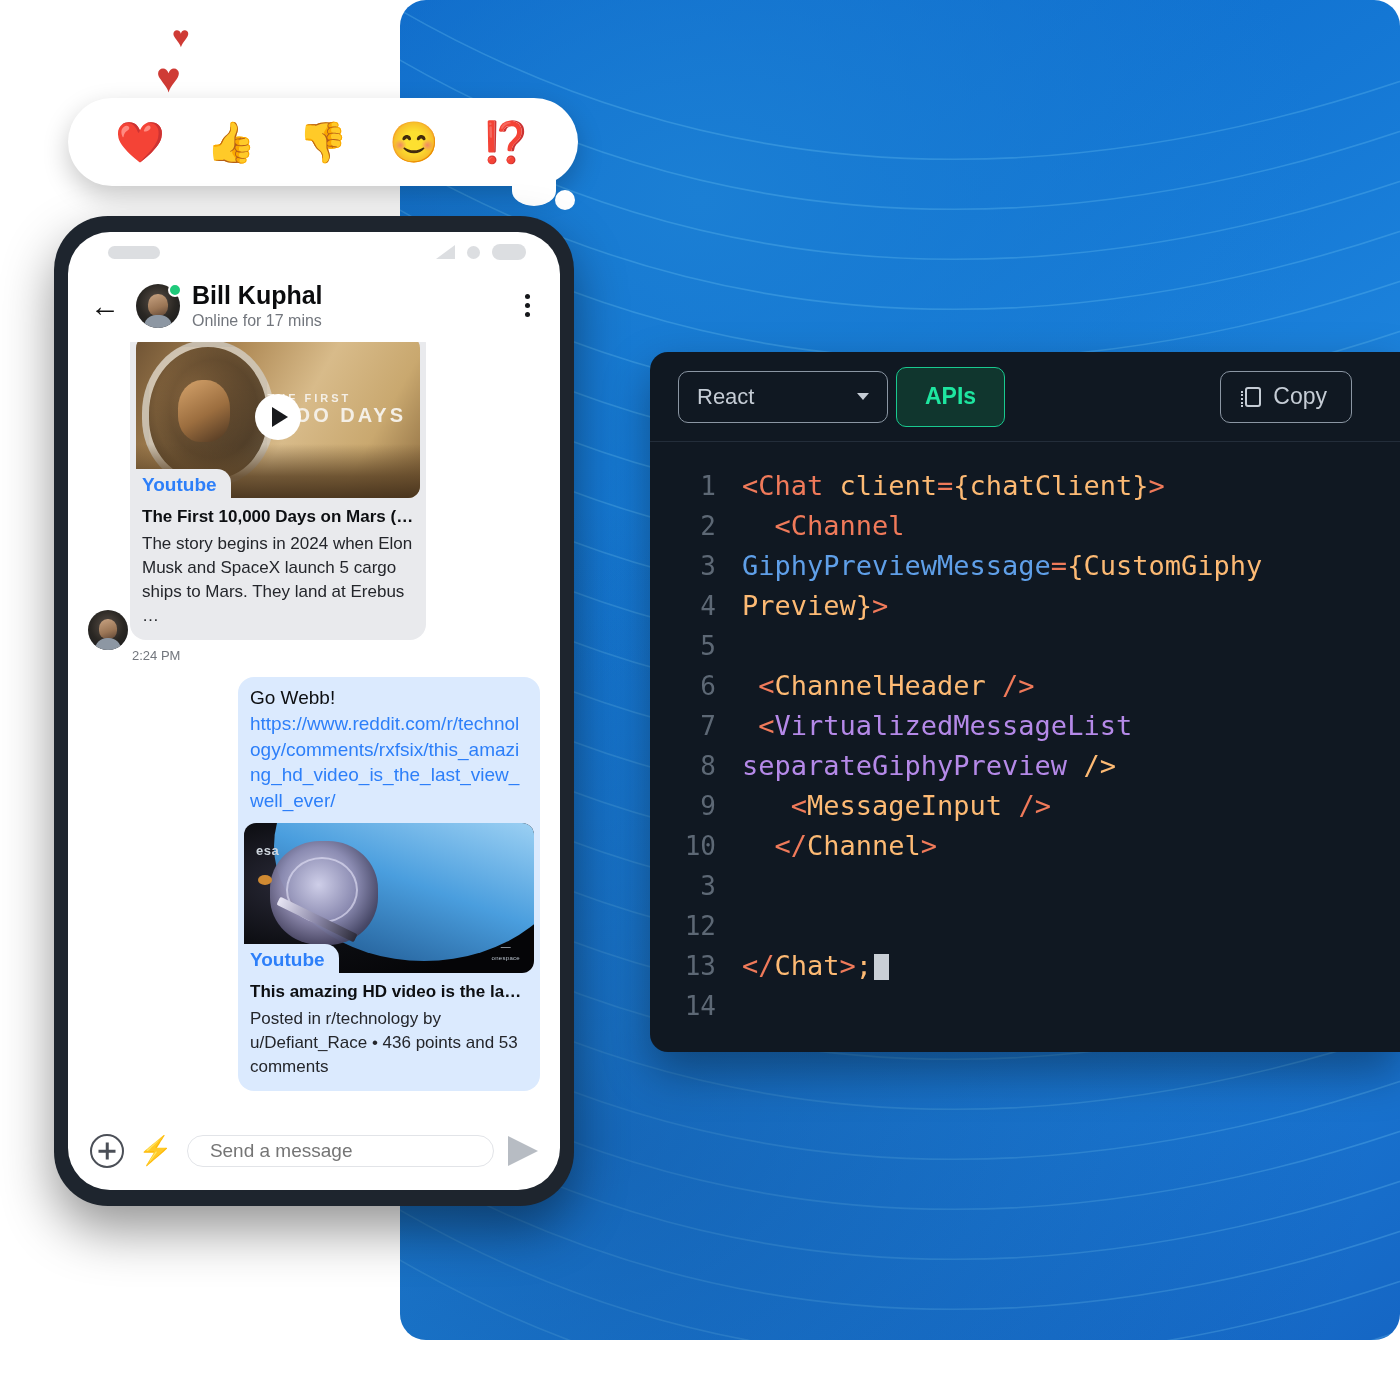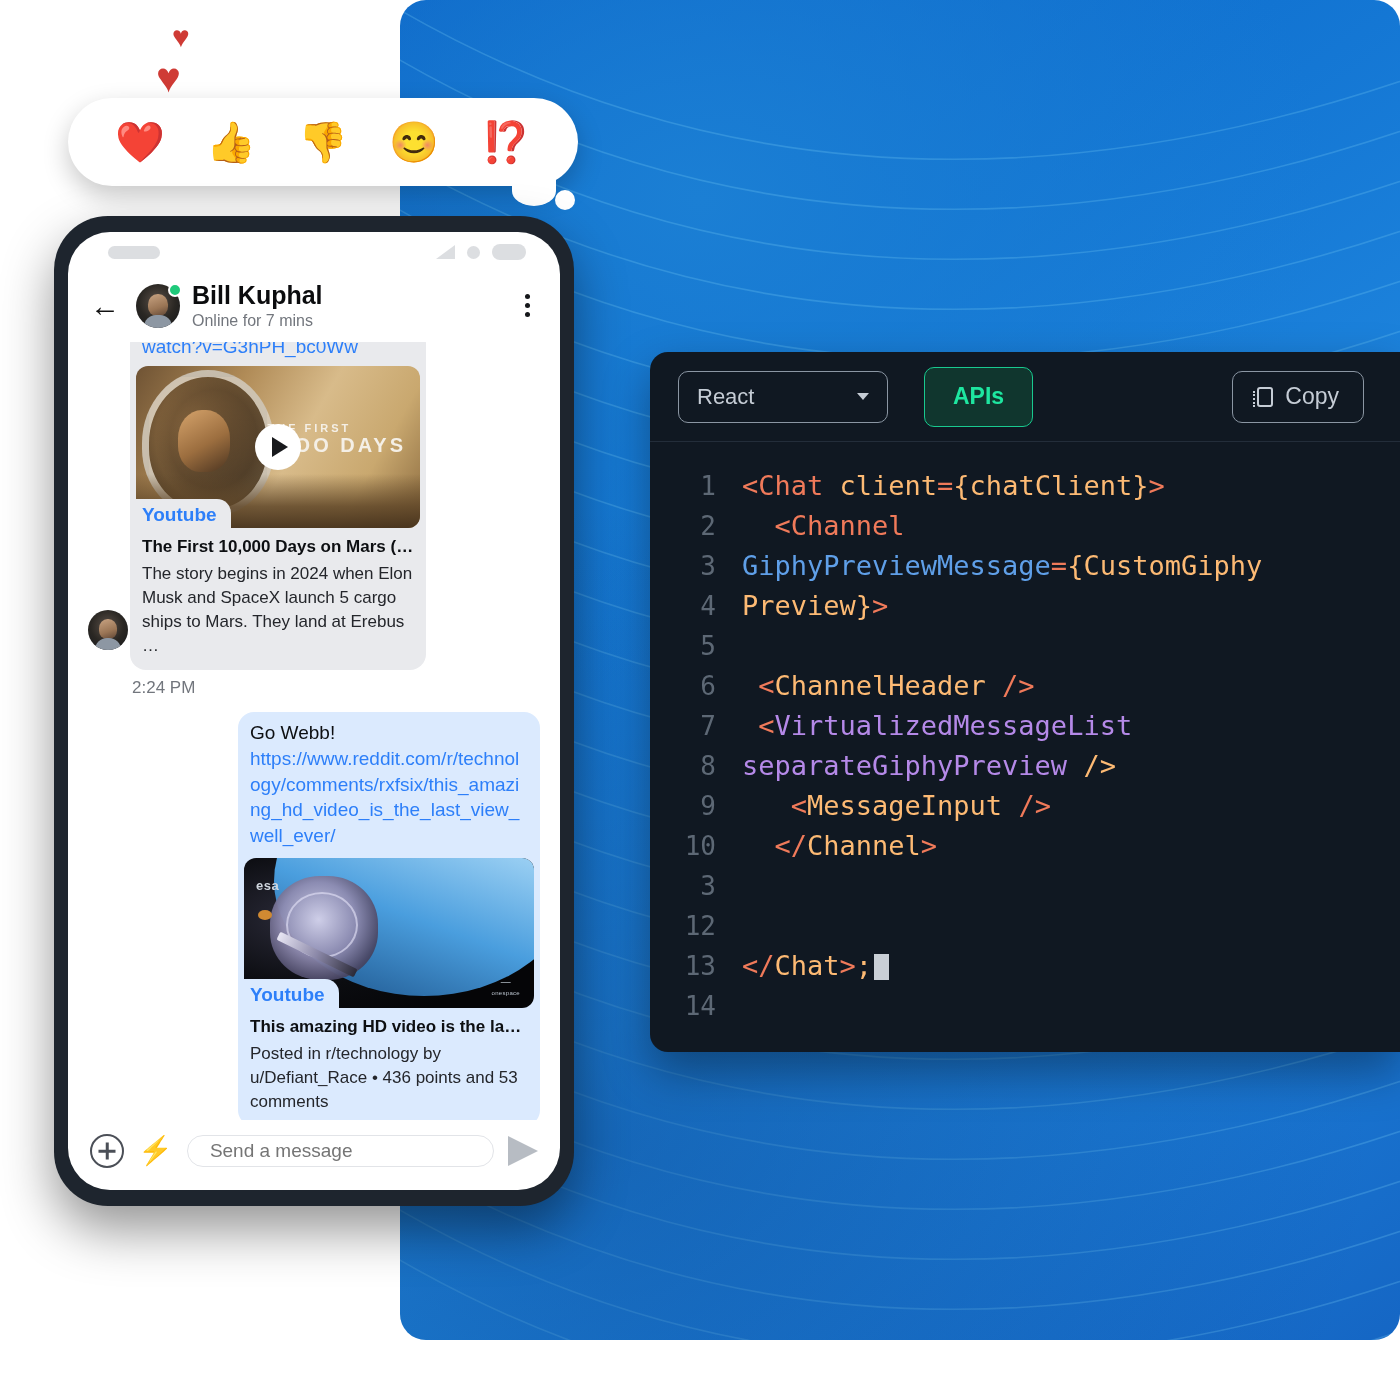--- a/index.html
+++ b/index.html
@@ -156,21 +156,21 @@
     position: absolute; left: 0; bottom: -2px;
     background: #e9eaed; color: #2d7ff9;
     font-size: 19px; font-weight: bold;
     padding: 5px 14px 4px 6px; border-radius: 0 14px 0 0;
   }
   .src-badge.reddit-badge { background: #dbeafe; }
   .attach-title { font-size: 17px; font-weight: bold; color: #0d0f12; padding: 8px 12px 0; line-height: 1.3;
     white-space: nowrap; overflow: hidden; text-overflow: ellipsis; }
   .attach-desc { font-size: 17px; color: #24262b; padding: 4px 12px 12px; line-height: 1.42; }
 
-  .msg-time { font-size: 17px; color: #72767d; margin: 8px 0 0 44px; }
+  .msg-time { font-size: 13px; color: #72767d; margin: 8px 0 0 44px; }
   .row-avatar {
     position: absolute; left: 20px; width: 40px; height: 40px; border-radius: 50%;
     overflow: hidden;
     background: radial-gradient(circle at 48% 40%, #5b5048 0%, #2a2723 52%, #14161a 100%);
   }
   .row-avatar::before {
     content:''; position:absolute; left:11px; top:9px; width:18px; height:20px;
     border-radius: 48% 48% 42% 42%;
     background: linear-gradient(160deg, #c9a483 0%, #9a7555 60%, #5d4434 100%);
   }
@@ -240,21 +240,21 @@
 
   
   .code-panel {
     position: absolute; left: 650px; top: 352px;
     width: 750px; height: 700px;
     background: #101822; border-radius: 18px 0 0 18px;
     box-shadow: 0 20px 46px rgba(0,0,0,.35);
     overflow: hidden;
   }
   .code-toolbar { height: 90px; display: flex; align-items: center;
-    padding: 0 36px 0 28px; border-bottom: 1px solid #232d3a; gap: 36px; }
+    padding: 0 48px 0 28px; border-bottom: 1px solid #232d3a; gap: 8px; }
   .select-react {
     width: 210px; height: 52px; border: 1px solid #8b96a3; border-radius: 10px;
     background: #101822; color: #c5ccd5; font-size: 22px;
     display: flex; align-items: center; justify-content: space-between;
     padding: 0 18px; cursor: pointer;
   }
   .caret { width: 0; height: 0; border-style: solid;
     border-width: 7px 6px 0 6px; border-color: #c5ccd5 transparent transparent transparent; }
   .btn-apis {
     height: 60px; padding: 0 28px; border-radius: 10px;
@@ -348,33 +348,32 @@
     </div>
 
     <div class="chat-header">
       <div class="back-arrow">←</div>
       <div class="avatar-wrap">
         <div class="avatar"></div>
         <div class="online-dot"></div>
       </div>
       <div class="header-text">
         <div class="header-name">Bill Kuphal</div>
-        <div class="header-sub">Online for 7 mins</div>
+        <div class="header-sub">Online for 17 mins</div>
       </div>
       <div class="kebab">
         <span></span>
           <span></span>
           <span></span>
       </div>
     </div>
 
     <div class="msg-list">
 
       <div class="bubble-recv">
-        <div class="recv-link">watch?v=G3hPH_bc0Ww</div>
         <div class="attach-img-wrap">
           <div class="yt-thumb">
             <div class="yt-astro"></div>
             <div class="yt-helmet"></div>
             <div class="yt-face"></div>
             <div class="yt-horizon"></div>
             <div class="yt-title-art">
               <div class="l1">THE FIRST</div>
               <div class="l2">,OOO DAYS</div>
             </div>

